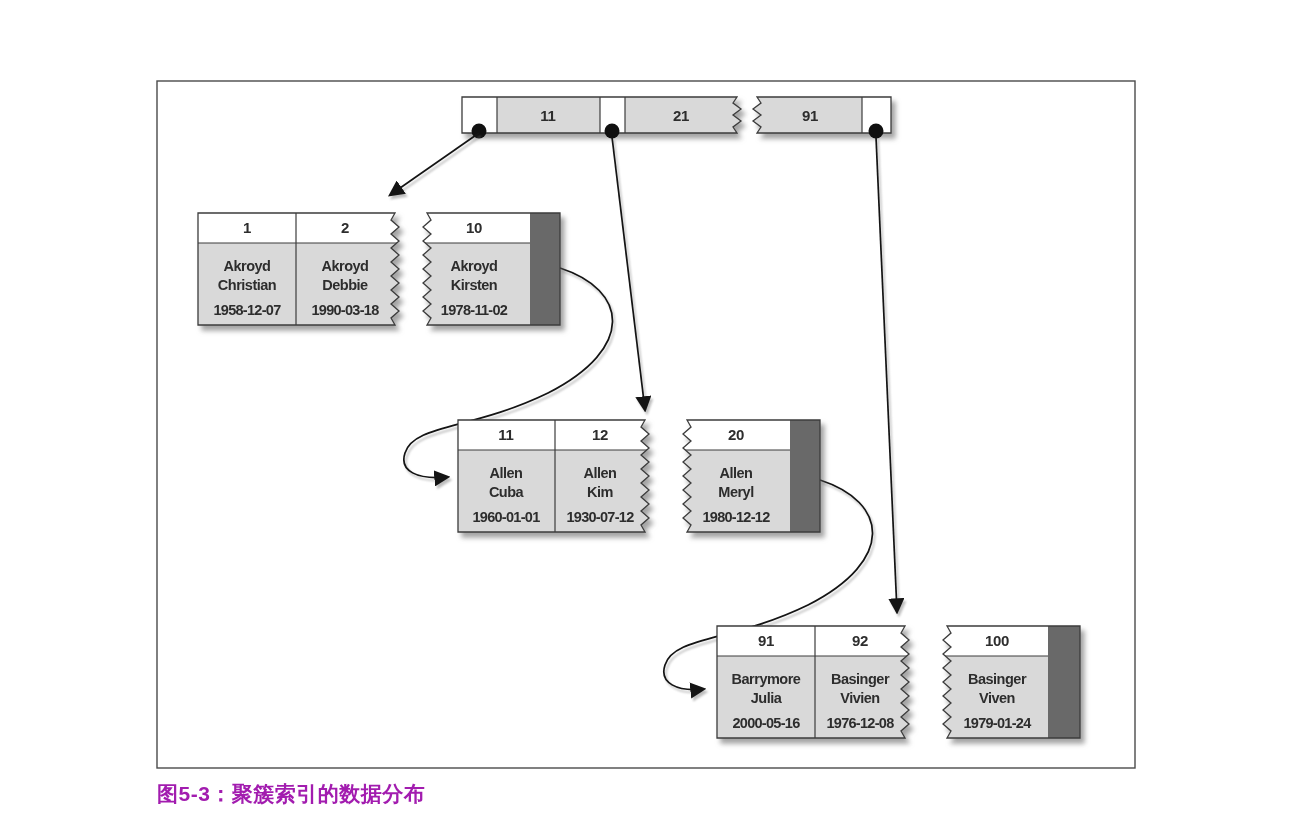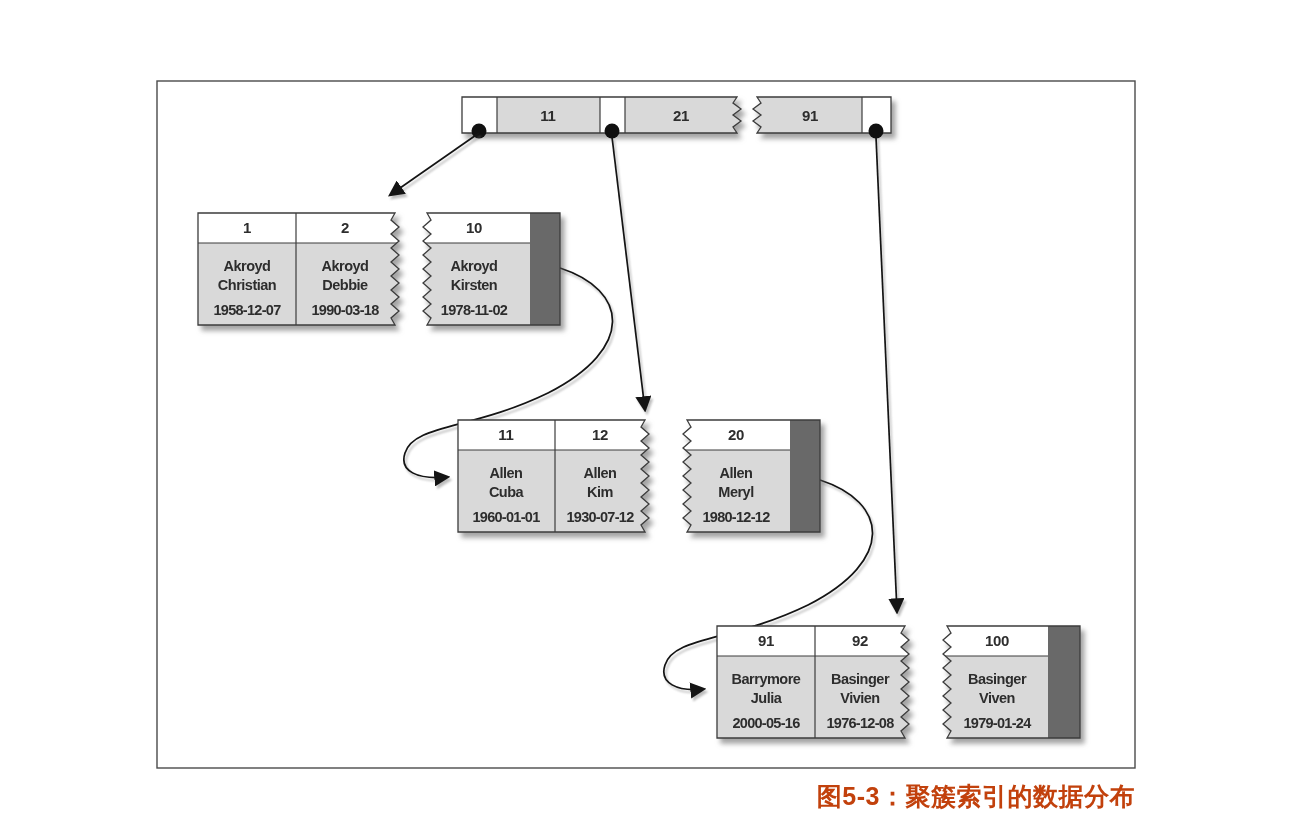--- a/index.html
+++ b/index.html
@@ -17,21 +17,21 @@
   .nm  { font-size:14.5px; letter-spacing:-0.5px; }
   .dt  { font-size:14.5px; letter-spacing:-0.7px; }
 
   .outline { fill:none; stroke:#3c3c3c; stroke-width:1.3px; }
   .sep     { stroke:#3c3c3c; stroke-width:1.2px; }
   .frame   { fill:none; stroke:#4a4a4a; stroke-width:1.4px; }
   .arrow   { fill:none; stroke:#141414; stroke-width:1.7px; }
   .dot     { fill:#101010; }
 
   .caption { position:absolute; left:157px; width:978px; top:780px;
-             text-align:right; font-size:25px; font-weight:bold; color:#c2410c;
+             text-align:left; font-size:21px; font-weight:bold; color:#a21caf;
              letter-spacing:0.5px; }
 </style>
 </head>
 <body>
 
 <div class="stage">
 <svg width="1310" height="840" viewBox="0 0 1310 840">
   <defs>
     <marker id="ah" viewBox="0 0 10 10" refX="8.5" refY="5" markerWidth="9.5" markerHeight="9.5" orient="auto">
       <path d="M0,0 L10,5 L0,10 Z" fill="#141414"></path>

